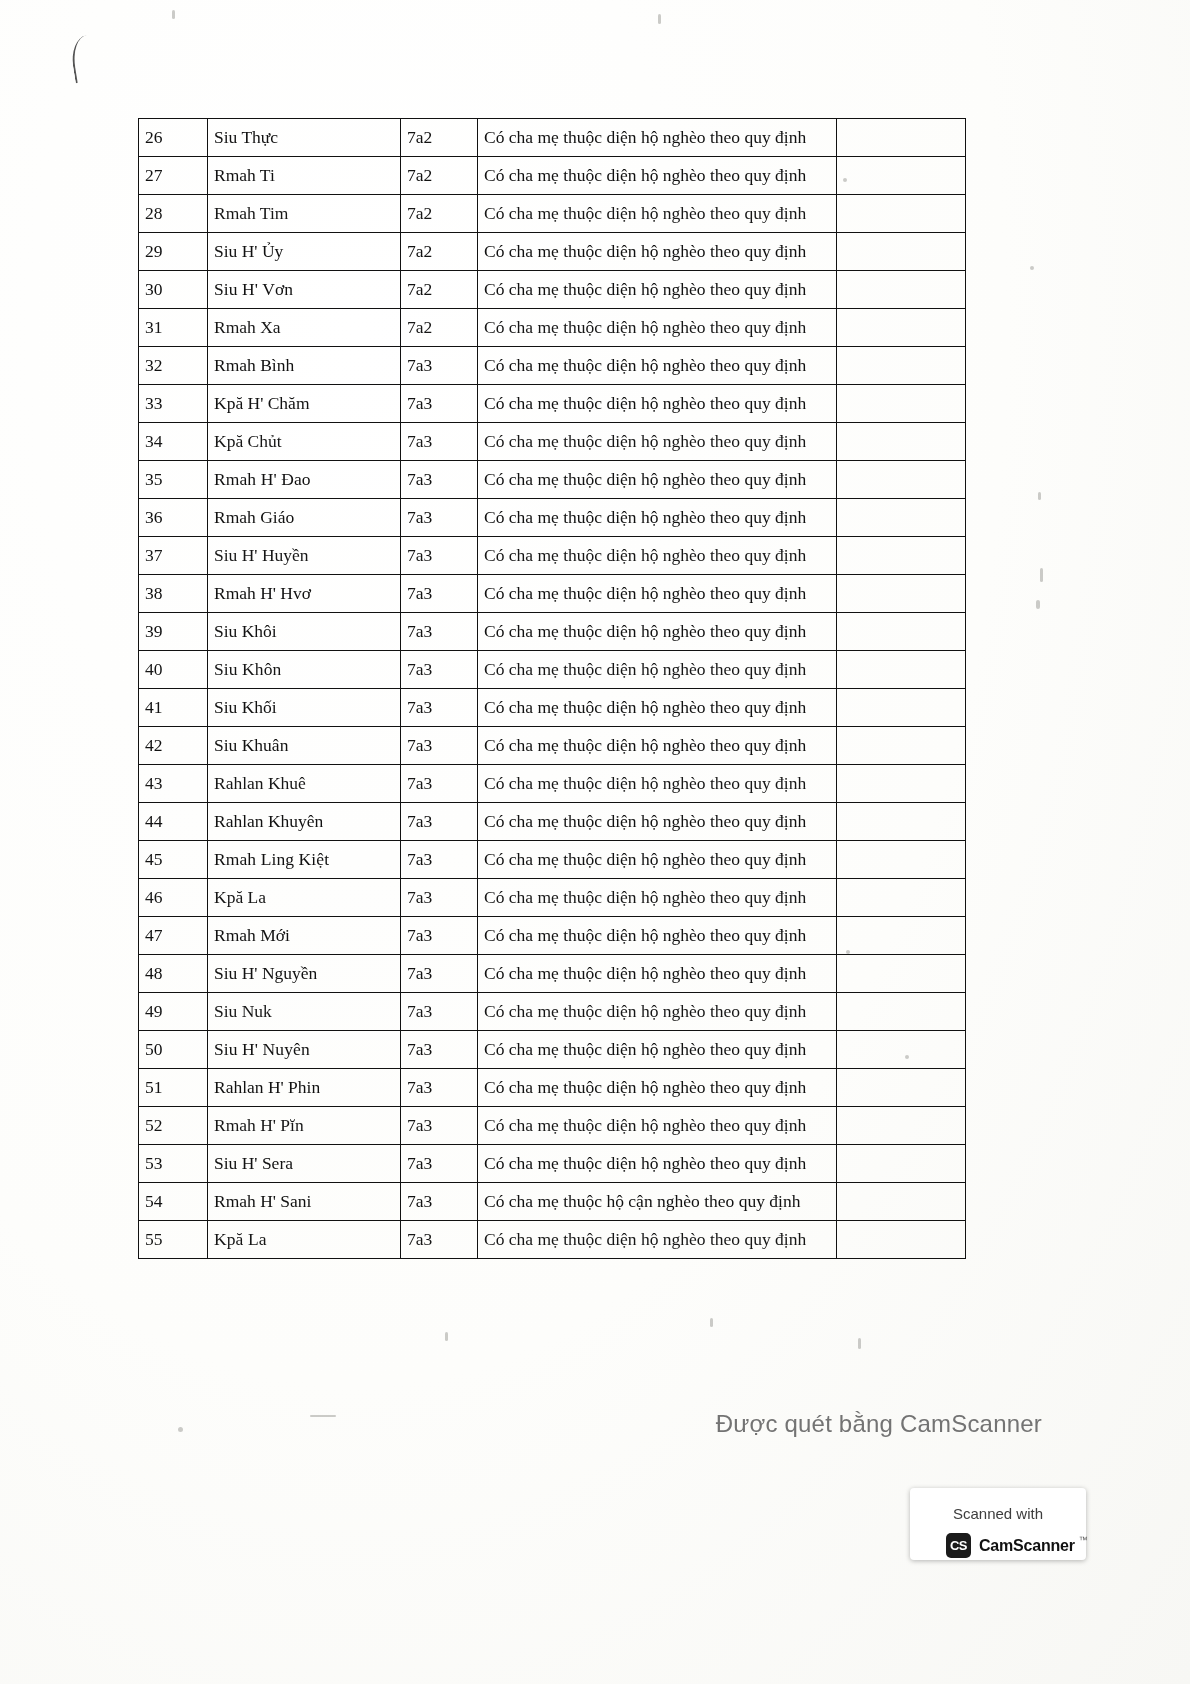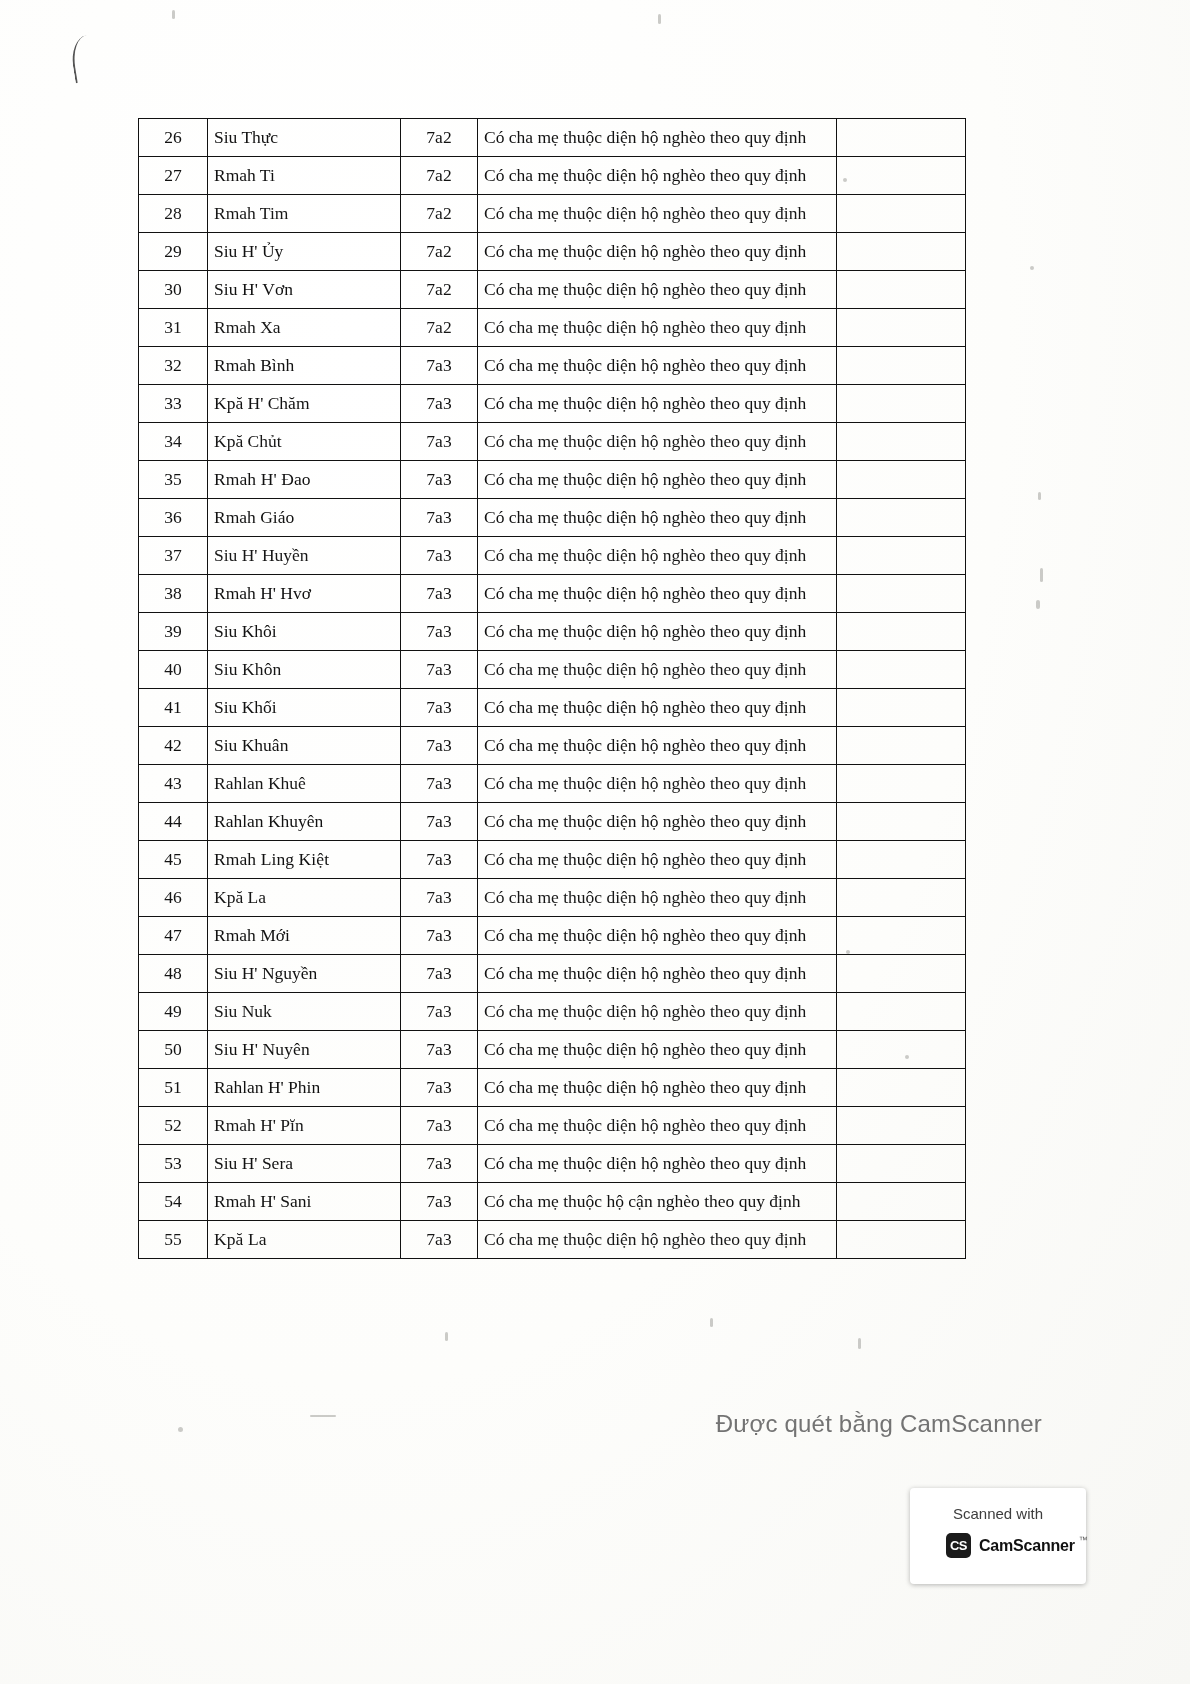--- a/index.html
+++ b/index.html
@@ -61,33 +61,32 @@
     padding: 0 6px;
     font-size: 17.5px;
     color: #111;
     vertical-align: middle;
     line-height: 1.1;
     background: transparent;
   }
 
   td.c-no {
     width: 56px;
-    text-align: center;
+    text-align: left;
     font-size: 19px;
   }
   td.c-name {
     width: 180px;
     padding-left: 9px;
     font-size: 18px;
   }
   td.c-class {
     width: 64px;
     padding-left: 8px;
     font-size: 17px;
-    text-align: center;
   }
   td.c-reason {
     width: 346px;
     padding-left: 9px;
     font-size: 17px;
     white-space: nowrap;
     margin-left: 28px;
   }
   td.c-note {
     width: 116px;
@@ -105,21 +104,21 @@
     font-size: 24px;
     color: #737373;
     letter-spacing: .2px;
   }
 
   .cs-badge {
     position: absolute;
     right: 104px;
     top: 1488px;
     width: 176px;
-    height: 96px;
+    height: 72px;
     background: #ffffff;
     border-radius: 4px;
     box-shadow: 0 1px 5px rgba(0,0,0,.28);
     font-family: "Liberation Sans", sans-serif;
   }
   .cs-badge .scanned-with {
     position: absolute;
     top: 17px;
     left: 0;
     right: 0;

